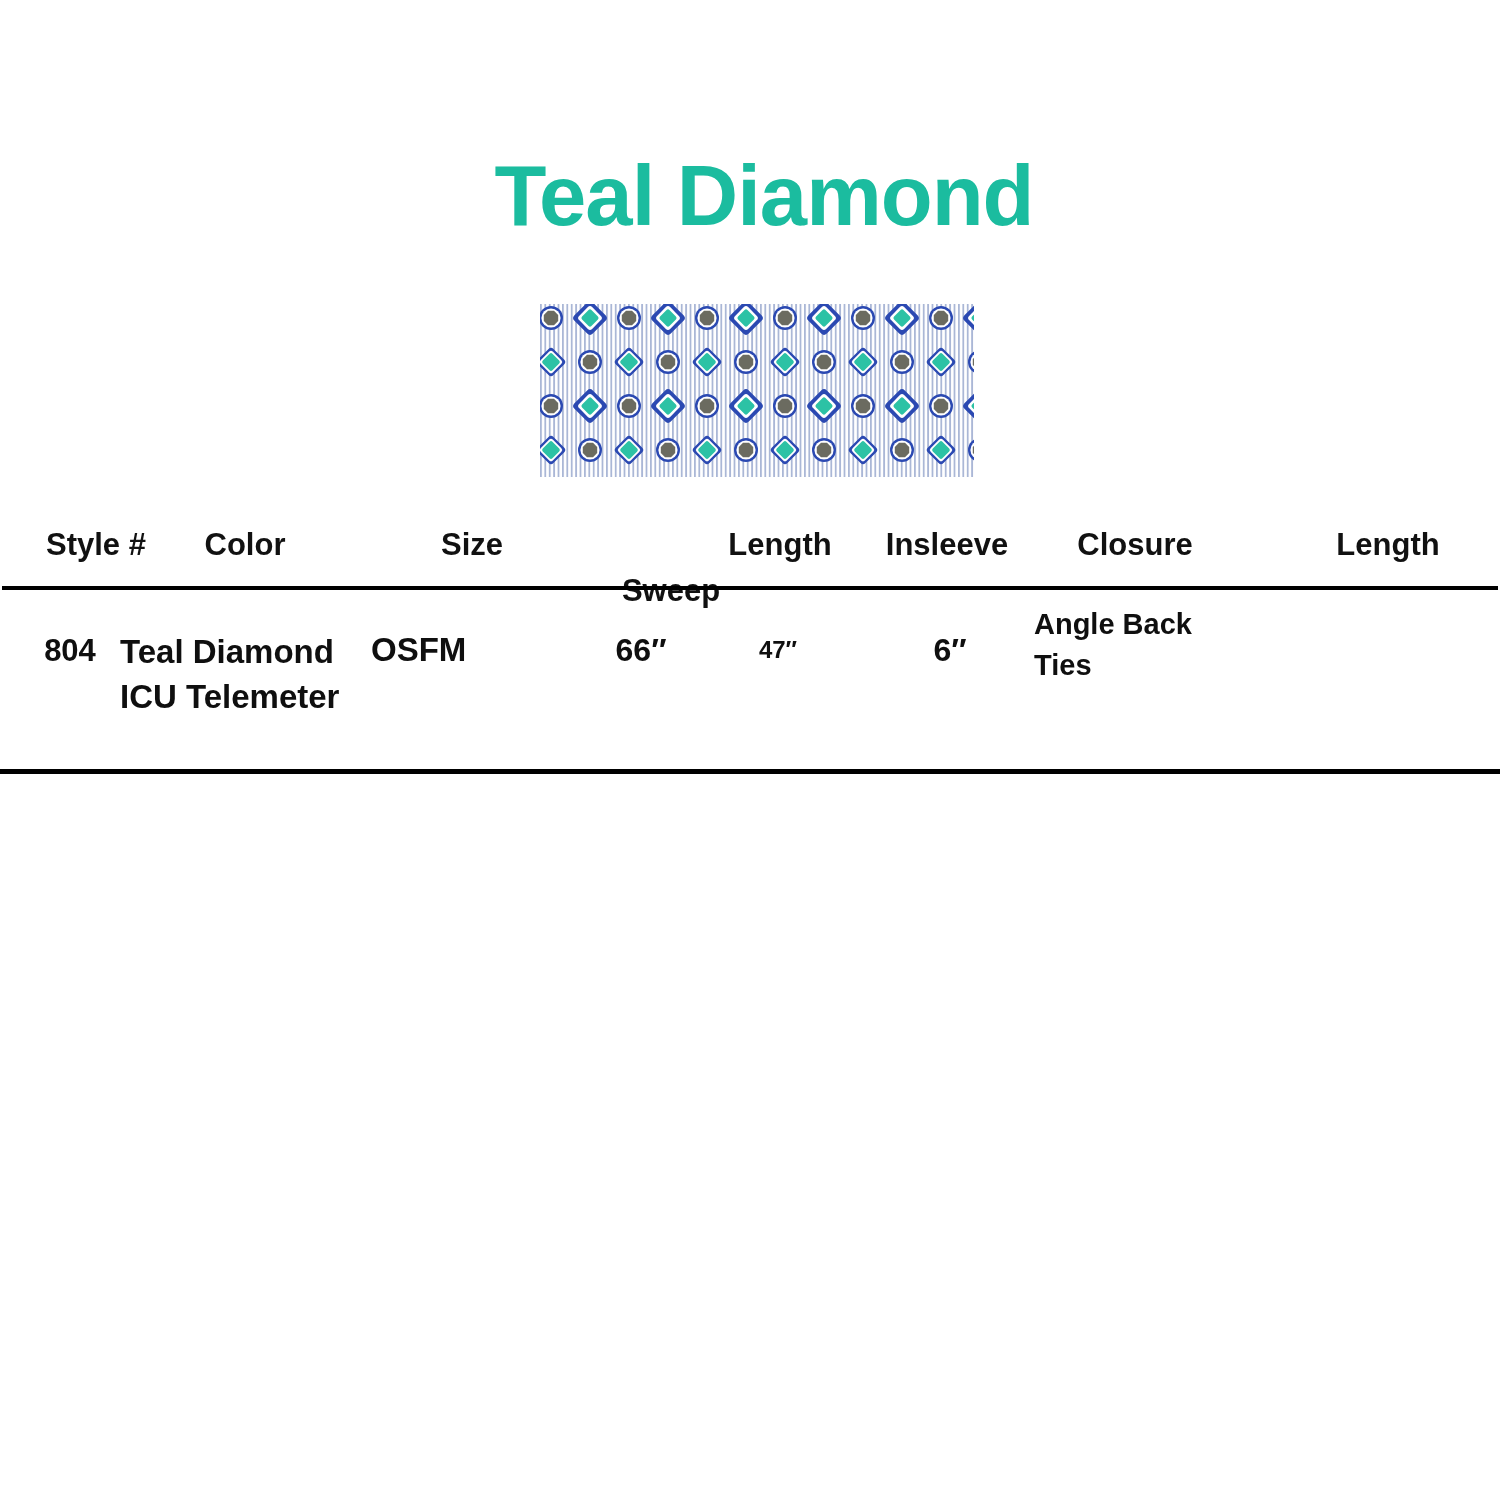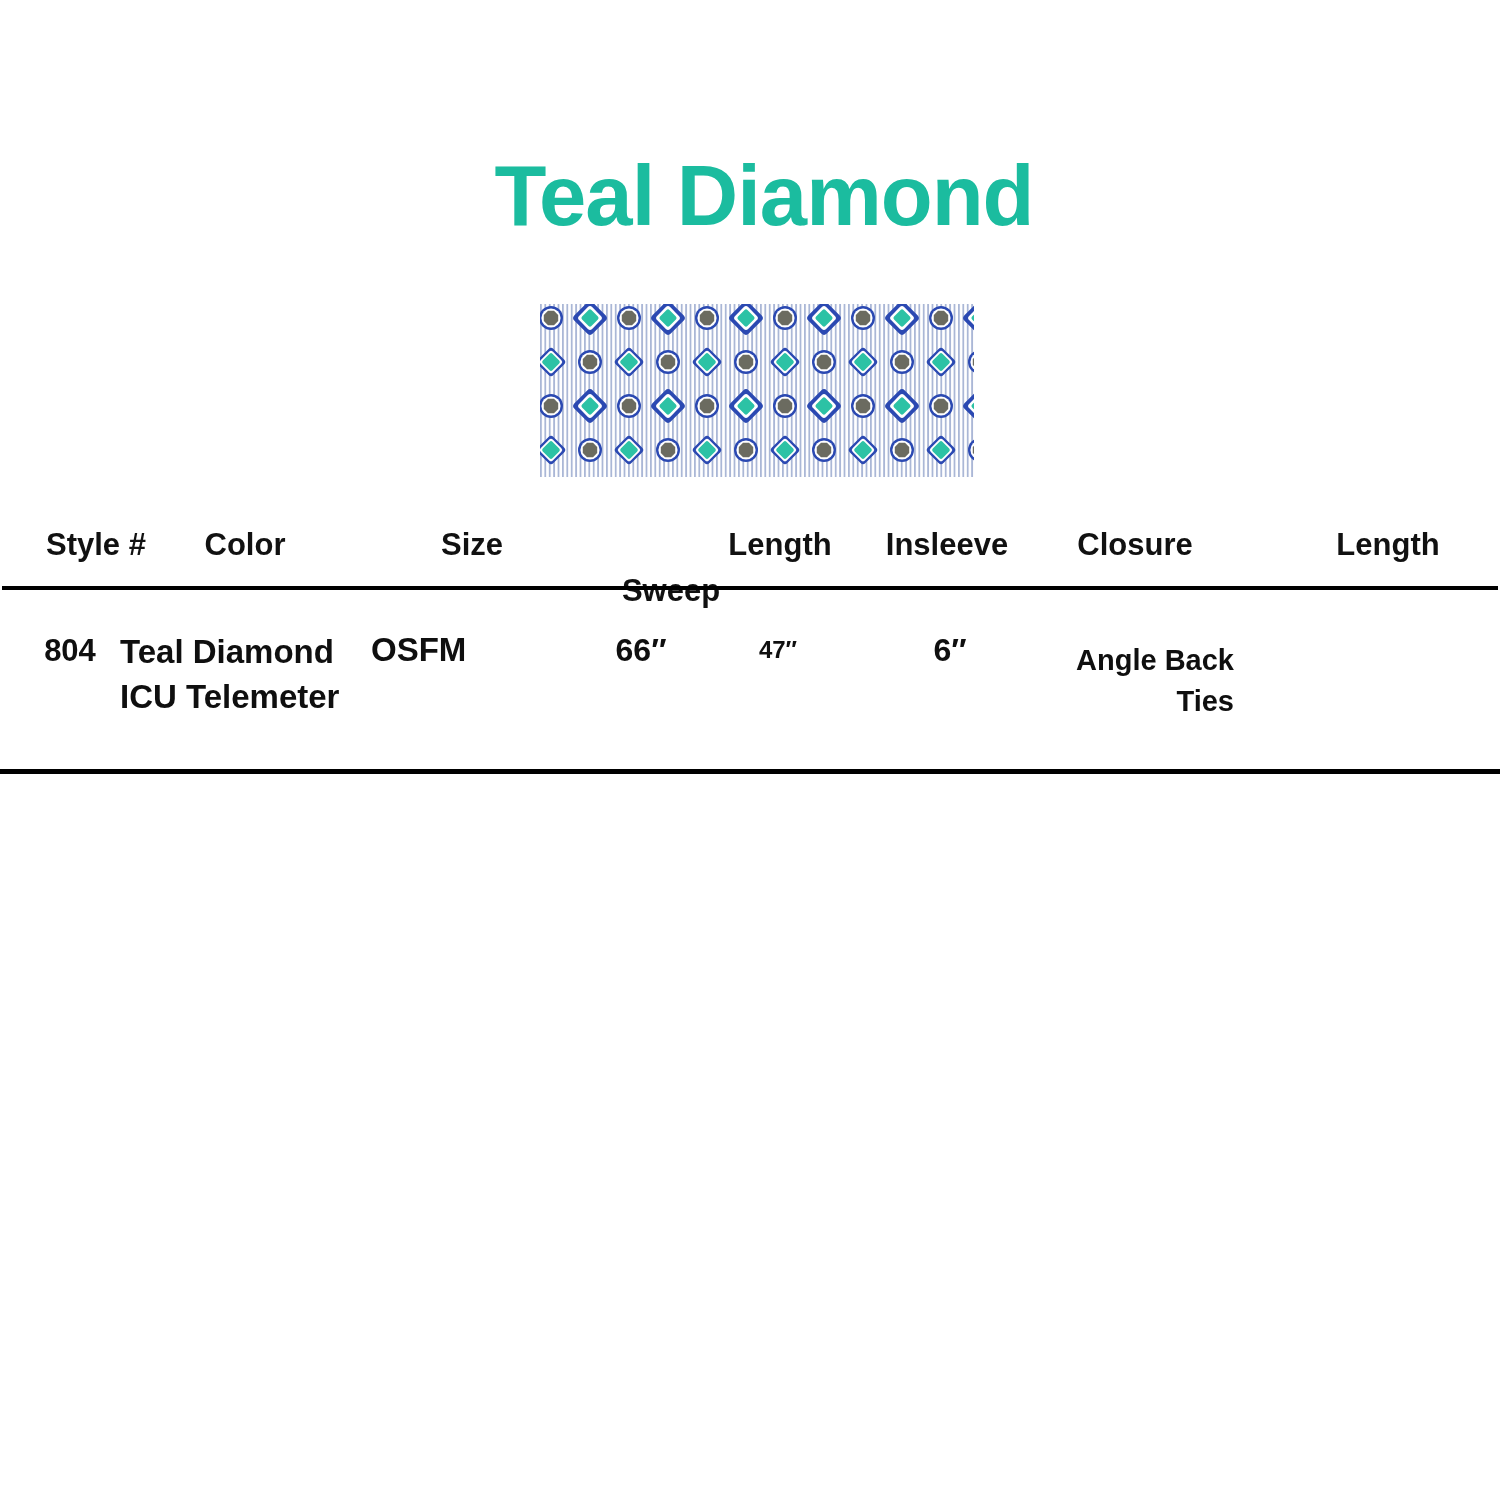--- a/index.html
+++ b/index.html
@@ -79,21 +79,21 @@
     font-weight: bold;
     color: #0f0f0f;
     white-space: nowrap;
   }
   .c-style    { left: -30px; top: 633px; width: 200px; text-align: center; font-size: 31px; }
   .c-color    { left: 120px; top: 629px; font-size: 33px; line-height: 45px; text-align: left; }
   .c-size     { left: 371px; top: 631px; width: 200px; text-align: left; font-size: 33px; }
   .c-sweep    { left: 541px; top: 632px; width: 200px; text-align: center; font-size: 32px; }
   .c-length   { left: 678px; top: 636px; width: 200px; text-align: center; font-size: 24px; }
   .c-insleeve { left: 850px; top: 632px; width: 200px; text-align: center; font-size: 32px; }
-  .c-closure  { left: 1034px; top: 640px; width: 200px; text-align: right; font-size: 29px; line-height: 41px; }
+  .c-closure  { left: 1034px; top: 604px; width: 200px; text-align: left; font-size: 29px; line-height: 41px; }
   .c-fabric   { left: 1285px; top: 631px; width: 200px; text-align: center; font-size: 29px; line-height: 41px; }
 </style>
 </head>
 <body>
 
 <div class="page">
 
   <div class="title">Teal Diamond</div>
 
   <div class="swatch">

